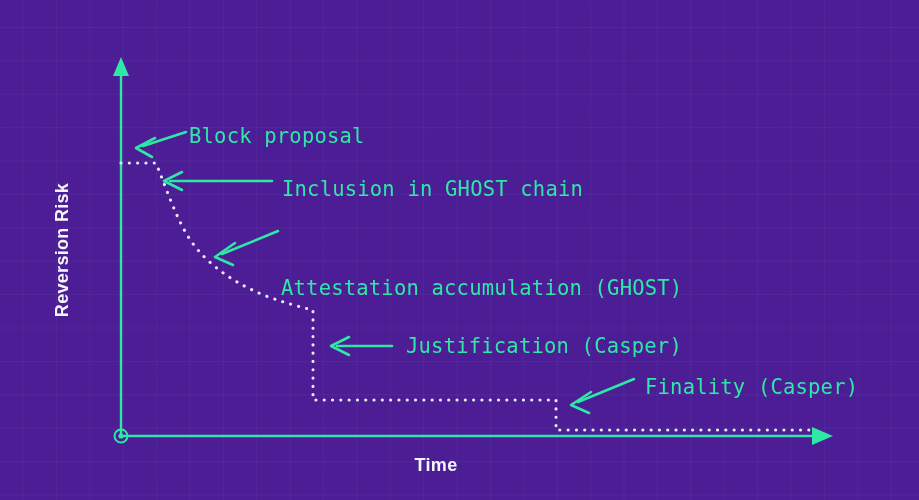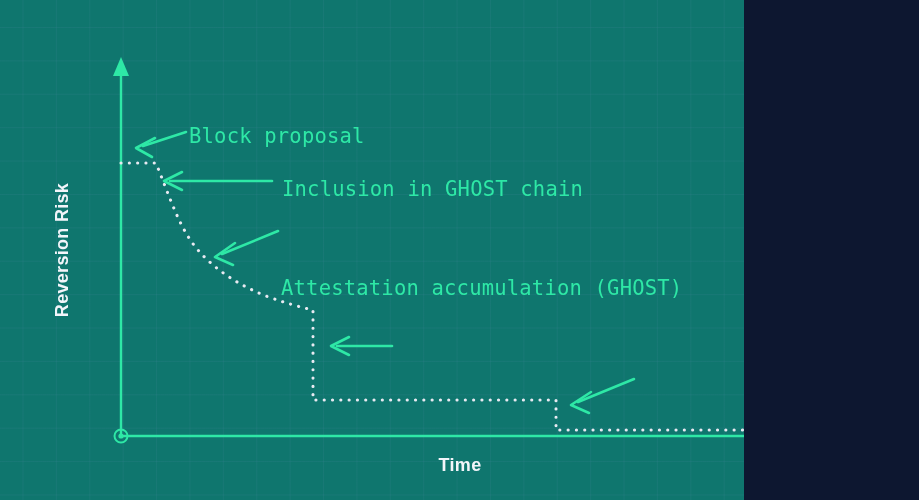--- a/index.html
+++ b/index.html
@@ -2,23 +2,23 @@
 <html><head>
 <meta charset="utf-8">
 <style>
   html, body {
     margin: 0;
     padding: 0;
     background: #0d1730;
   }
   #stage {
     position: relative;
-    width: 744px;
+    width: 919px;
     height: 500px;
-    background: #0f766e;
+    background: #4c1d95;
     overflow: hidden;
     font-family: "Liberation Sans", sans-serif;
   }
   
   #grid {
     position: absolute;
     inset: 0;
     background-image:
       linear-gradient(to right, rgba(125,150,200,0.085) 1px, transparent 1px),
       linear-gradient(to bottom, rgba(125,150,200,0.085) 1px, transparent 1px);
@@ -47,21 +47,21 @@
     letter-spacing: 0.3px;
     white-space: nowrap;
   }
   #ylabel {
     left: 62px;
     top: 250px;
     transform: translate(-50%, -50%) rotate(-90deg);
     transform-origin: center center;
   }
   #xlabel {
-    left: 460px;
+    left: 436px;
     top: 455px;
     transform: translate(-50%, 0);
     text-align: center;
   }
 </style>
 </head>
 <body>
 
 <div id="stage">
 
@@ -123,19 +123,21 @@
       </g>
     </g>
   </svg>
 
   <div class="lbl" style="left:189px; top:124px;">Block proposal</div>
 
   <div class="lbl" style="left:282px; top:169px;margin-top:8px;">Inclusion in GHOST chain</div>
 
   <div class="lbl" style="left:281px; top:228px;margin-top:48px;">Attestation accumulation (GHOST)</div>
 
+  <div class="lbl" style="left:406px; top:334px;">Justification (Casper)</div>
 
+  <div class="lbl" style="left:645px; top:375px;">Finality (Casper)</div>
 
   <div class="axis-title" id="ylabel">Reversion Risk</div>
 
   <div class="axis-title" id="xlabel">Time</div>
 
 </div>
 
 </body></html>

